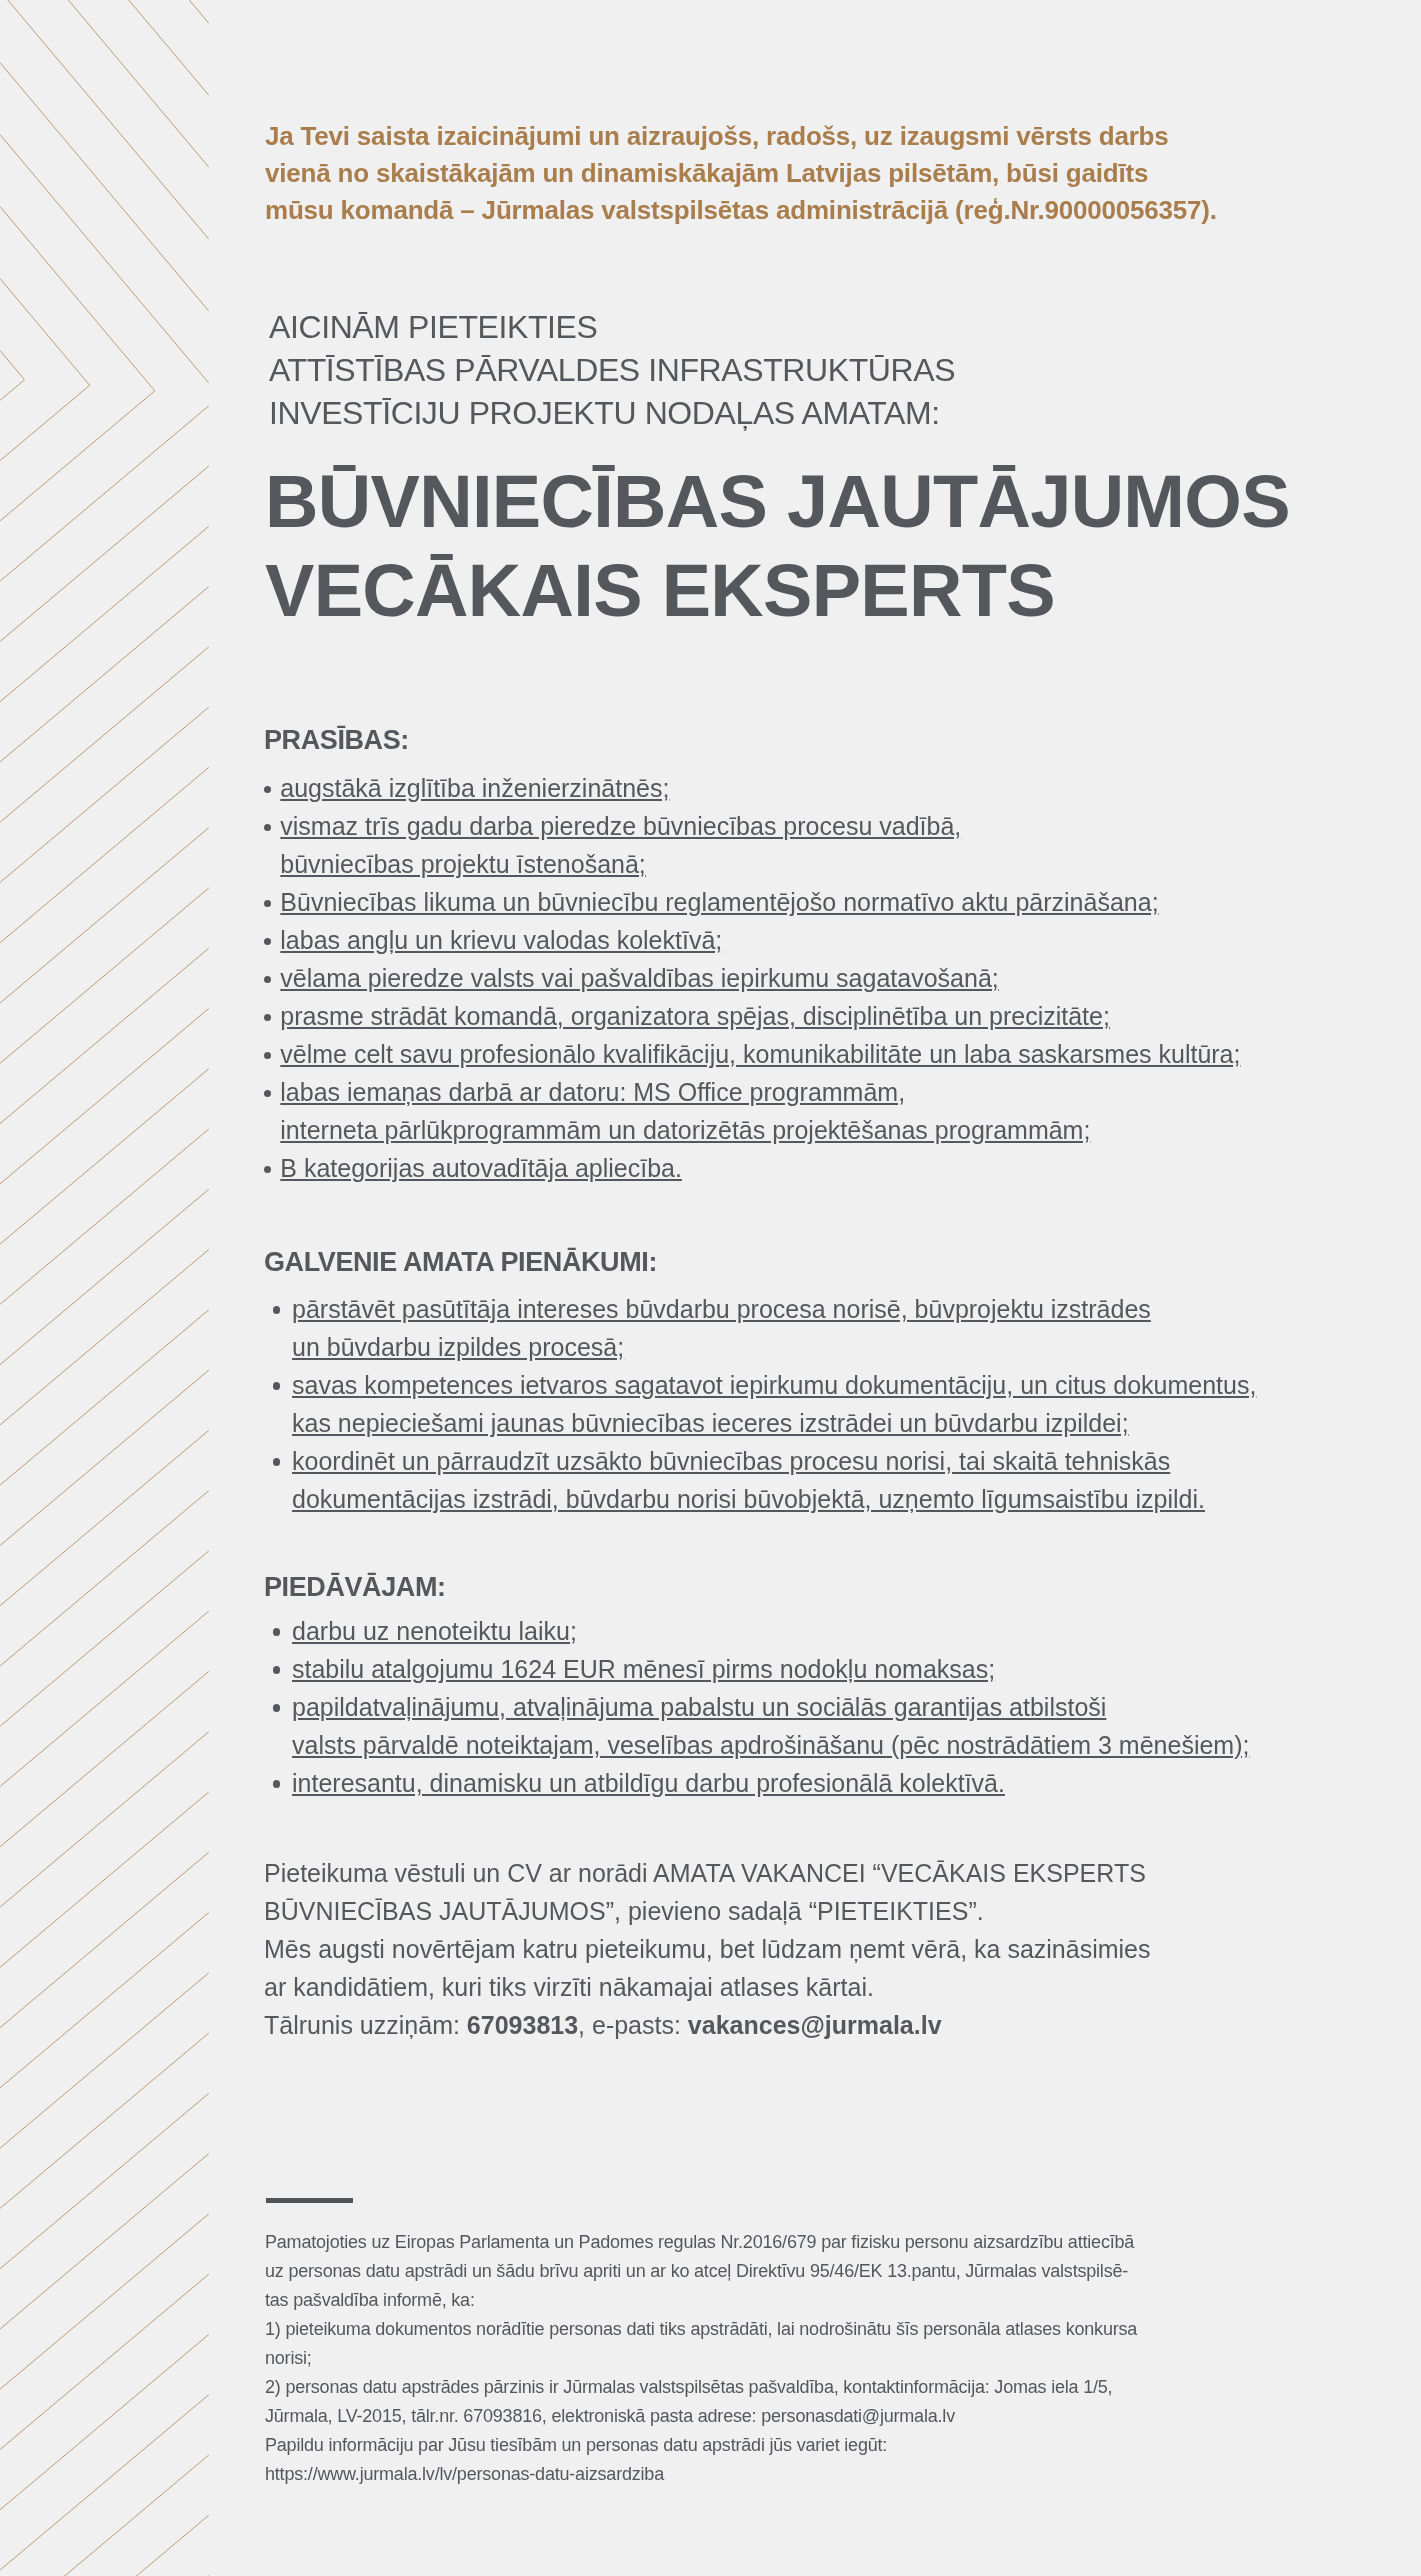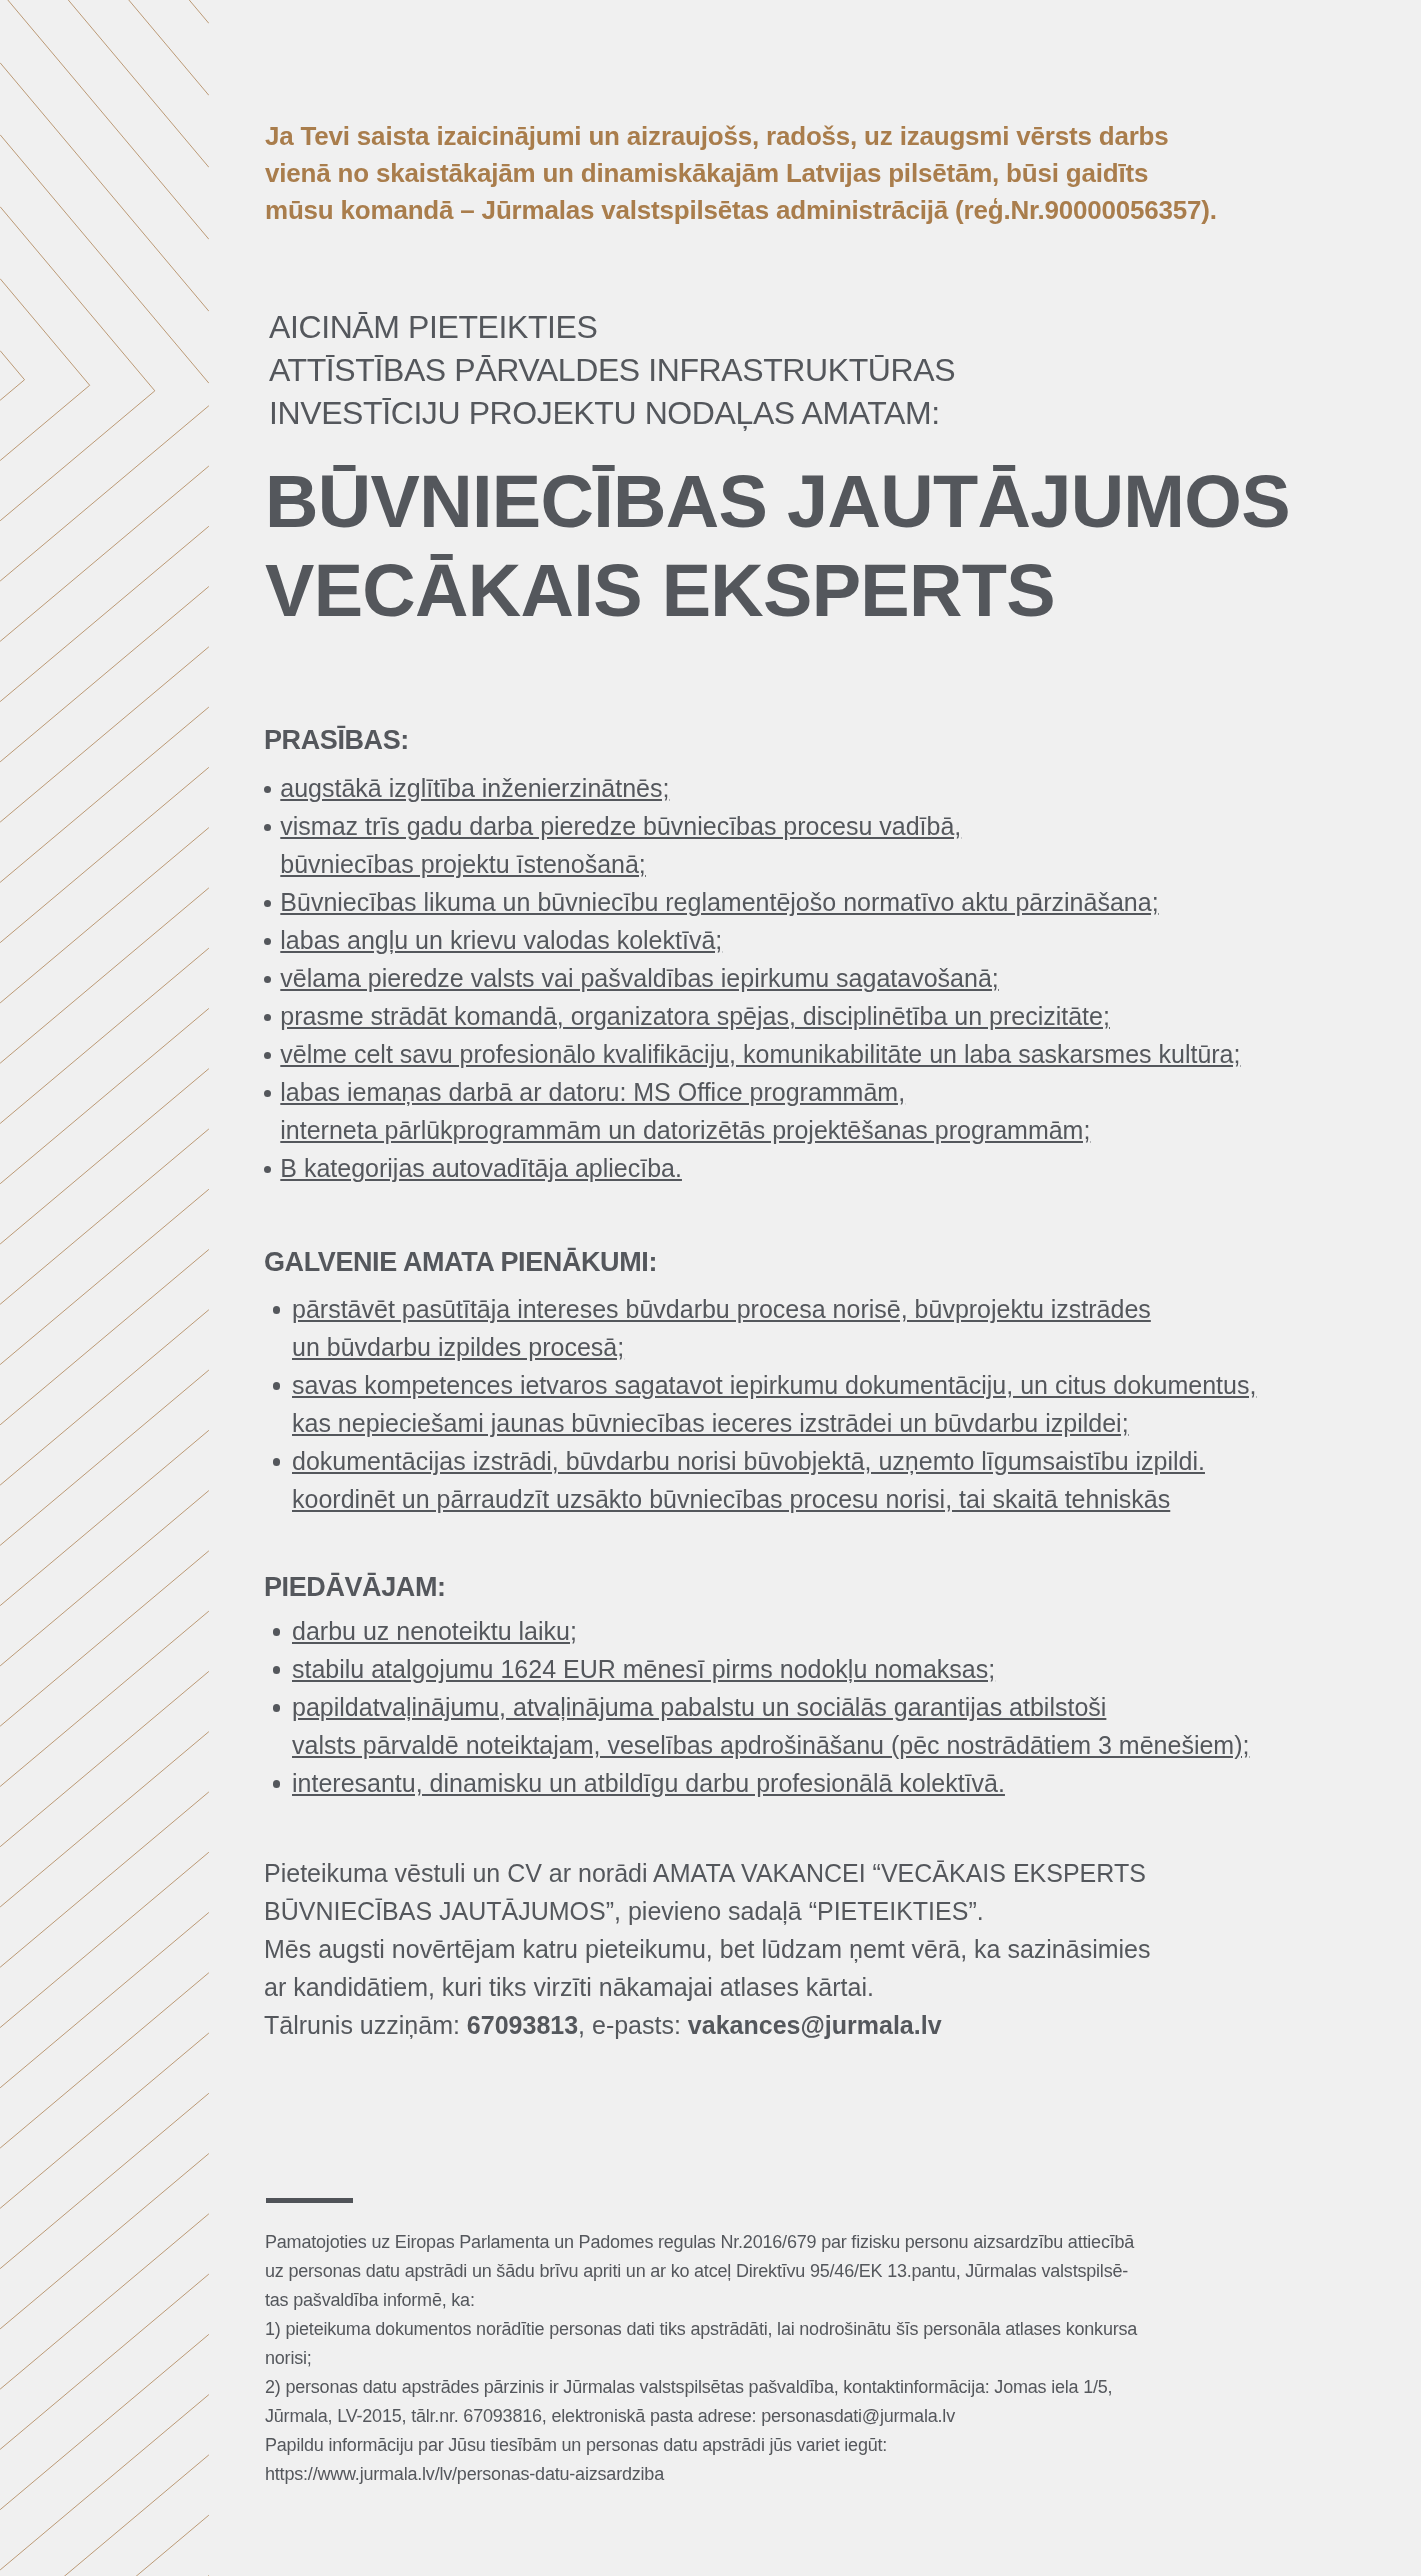--- a/index.html
+++ b/index.html
@@ -238,22 +238,22 @@
         <span class="line">pārstāvēt pasūtītāja intereses būvdarbu procesa norisē, būvprojektu izstrādes</span>
         <span class="line">un būvdarbu izpildes procesā;</span>
       </li>
       <li>
         <span class="bullet"></span>
         <span class="line">savas kompetences ietvaros sagatavot iepirkumu dokumentāciju, un citus dokumentus,</span>
         <span class="line">kas nepieciešami jaunas būvniecības ieceres izstrādei un būvdarbu izpildei;</span>
       </li>
       <li>
         <span class="bullet"></span>
+        <span class="line">koordinēt un pārraudzīt uzsākto būvniecības procesu norisi, tai skaitā tehniskās</span>
         <span class="line">dokumentācijas izstrādi, būvdarbu norisi būvobjektā, uzņemto līgumsaistību izpildi.</span>
-        <span class="line">koordinēt un pārraudzīt uzsākto būvniecības procesu norisi, tai skaitā tehniskās</span>
       </li>
     </ul>
 </section>
 
 <section class="section" id="sec-offer">
   <h2>PIEDĀVĀJAM:</h2>
   <ul>
       <li>
         <span class="bullet"></span>
         <span class="line">darbu uz nenoteiktu laiku;</span>

